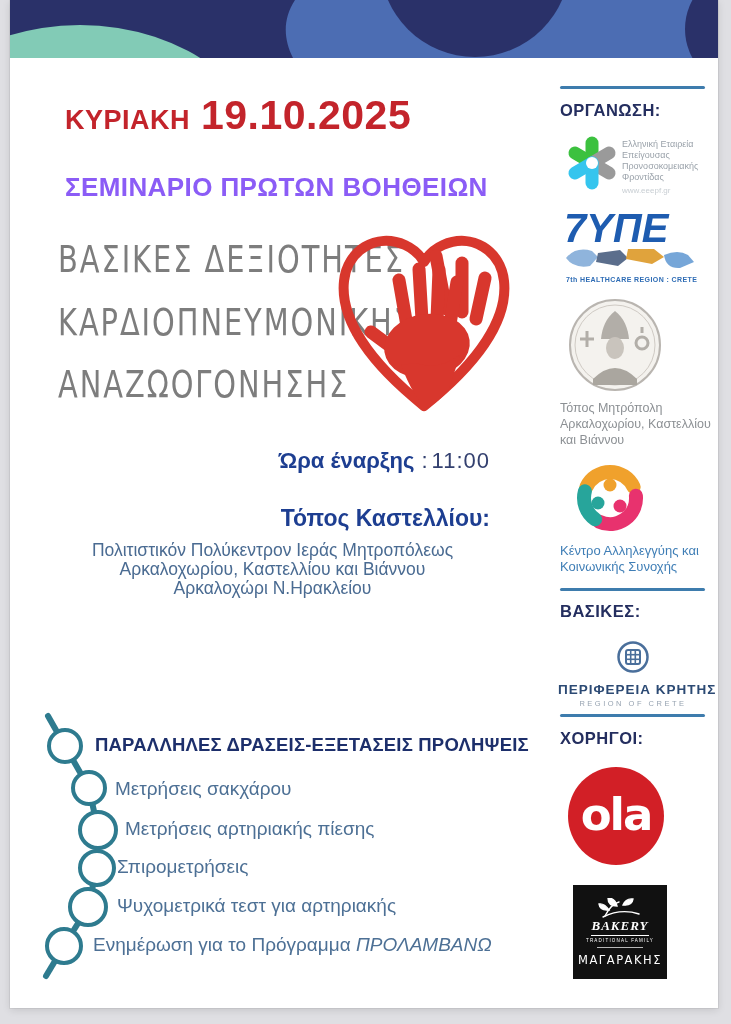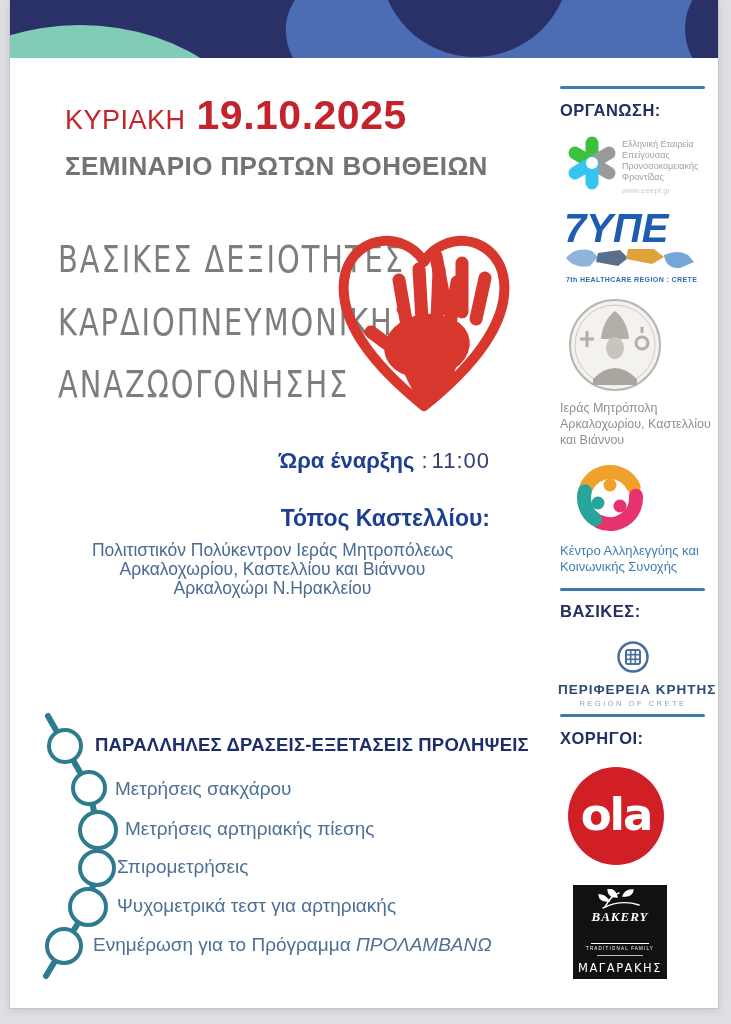--- a/index.html
+++ b/index.html
@@ -4,23 +4,23 @@
 <style>
   html,body{margin:0;padding:0;}
   body{width:731px;height:1024px;background:#dfdfe3;font-family:"Liberation Sans","DejaVu Sans",sans-serif;position:relative;overflow:hidden;}
   #screen{position:absolute;inset:0;}
   #poster{position:absolute;left:10px;top:0;width:708px;height:1008px;background:#ffffff;box-shadow:0 0 0 1px rgba(0,0,0,0.05),0 2px 8px rgba(0,0,0,0.12);}
   .abs{position:absolute;}
   
   #banner{left:0;top:0;width:708px;height:58px;display:block;}
   
   .date-row{left:55px;top:92px;display:flex;align-items:baseline;gap:11px;color:#c3242b;white-space:nowrap;}
-  .date-label{font-size:27px;font-weight:normal;letter-spacing:0.5px;}
+  .date-label{font-size:27px;font-weight:bold;letter-spacing:0.5px;}
   .date-value{font-size:41px;font-weight:bold;letter-spacing:0.5px;}
-  .seminar{left:55px;top:151px;font-size:26px;font-weight:bold;color:#737373;letter-spacing:0.4px;white-space:nowrap;}
+  .seminar{left:55px;top:172px;font-size:26px;font-weight:bold;color:#8b5cf6;letter-spacing:0.4px;white-space:nowrap;}
   .gray-line{left:48px;color:#7d7d7d;font-size:37px;font-weight:500;letter-spacing:2.5px;transform:scaleX(0.78);transform-origin:left top;white-space:nowrap;font-family:"DejaVu Sans",sans-serif;}
   
   .time-row{left:150px;top:448px;width:330px;text-align:right;white-space:nowrap;font-size:22px;}
   .time-label{font-weight:bold;color:#1d3e91;}
   .time-sep{color:#33406f;padding:0 4px 0 7px;}
   .time-value{color:#33406f;letter-spacing:1px;}
   .venue{left:45px;top:505px;width:435px;}
   .venue-label{text-align:right;font-size:23px;font-weight:bold;color:#1d3e91;margin-bottom:9px;}
   .venue-lines{text-align:center;font-size:17.5px;color:#4a6b92;line-height:19px;}
   
@@ -34,21 +34,21 @@
   .eeepf-url{color:#c8ced3;font-size:8px;margin-top:2px;}
   .ype-caption{font-size:7px;font-weight:bold;fill:#2e6cb5;letter-spacing:0.4px;}
   .mitropoli-text{left:550px;top:400px;font-size:12.5px;color:#8c9094;line-height:16px;}
   .solidarity-text{left:550px;top:543px;font-size:13px;color:#3f7eb6;line-height:16px;}
   .crete{left:548px;top:640px;width:150px;text-align:center;}
   .crete-title{font-size:13.5px;font-weight:bold;color:#2c4a74;letter-spacing:1px;margin-top:4px;white-space:nowrap;}
   .crete-sub{font-size:7.5px;color:#97a3b1;letter-spacing:2.5px;margin-top:2px;}
   .ola{left:558px;top:767px;width:96px;height:98px;background:#d21f26;border-radius:50%;display:flex;align-items:center;justify-content:center;}
   .ola-word{color:#ffffff;font-size:45px;font-weight:bold;letter-spacing:-2px;font-family:"DejaVu Sans",sans-serif;padding-bottom:4px;}
   .bakery{left:563px;top:885px;width:94px;height:94px;background:#111111;color:#ffffff;display:flex;flex-direction:column;align-items:center;justify-content:center;text-align:center;}
-  .bakery-title{font-family:"Liberation Serif","DejaVu Serif",serif;font-weight:bold;font-style:italic;font-size:13px;letter-spacing:1px;border-bottom:1px solid #fff;padding-bottom:18px;text-align:center;}
+  .bakery-title{font-family:"Liberation Serif","DejaVu Serif",serif;font-weight:bold;font-style:italic;font-size:13px;letter-spacing:1px;border-bottom:1px solid #fff;padding-bottom:1px;text-align:center;}
   .bakery-sub{font-size:4.5px;letter-spacing:1.2px;margin-top:2px;}
   .bakery-rule{width:46px;height:1px;background:#ffffff;opacity:.7;margin:4px 0 5px 0;}
   .bakery-name{font-size:11.5px;letter-spacing:1.5px;font-family:"DejaVu Sans",sans-serif;}
 </style>
 </head>
 <body>
 
 <div id="screen">
 <div id="poster">
 
@@ -167,21 +167,21 @@
     <circle cx="48" cy="48" r="40" fill="none" stroke="#cfcac4" stroke-width="1"></circle>
     <path d="M48,14 C39,21 35,31 34,42 L62,42 C61,31 57,21 48,14 Z" fill="#b2aea8"></path>
     <ellipse cx="48" cy="51" rx="9" ry="11" fill="#c9c4bd"></ellipse>
     <path d="M26,82 Q48,60 70,82 L70,88 L26,88 Z" fill="#aaa69f"></path>
     <line x1="20" y1="34" x2="20" y2="50" stroke="#b2aea8" stroke-width="3"></line>
     <line x1="13" y1="42" x2="27" y2="42" stroke="#b2aea8" stroke-width="3"></line>
     <circle cx="75" cy="46" r="6" fill="none" stroke="#b2aea8" stroke-width="3"></circle>
     <line x1="75" y1="36" x2="75" y2="30" stroke="#b2aea8" stroke-width="3"></line>
   </svg>
   <div class="abs mitropoli-text">
-    <div>Ιεράς Μητρόπολη</div>
+    <div>Τόπος Μητρόπολη</div>
     <div>Αρκαλοχωρίου, Καστελλίου</div>
     <div>και Βιάννου</div>
   </div>
 
   <svg class="abs" style="left:558px;top:456px;" width="84" height="84" viewBox="0 0 84 84">
     <g fill="none" stroke-width="14" stroke-linecap="round">
       <path d="M18.4,31.0 A26,26 0 0 1 65.6,31.0" stroke="#f0a12c"></path>
       <path d="M67.9,39.7 A26,26 0 0 1 31.0,65.6" stroke="#e8326e"></path>
       <path d="M27.1,63.3 A26,26 0 0 1 16.9,35.3" stroke="#27a59b"></path>
     </g>

